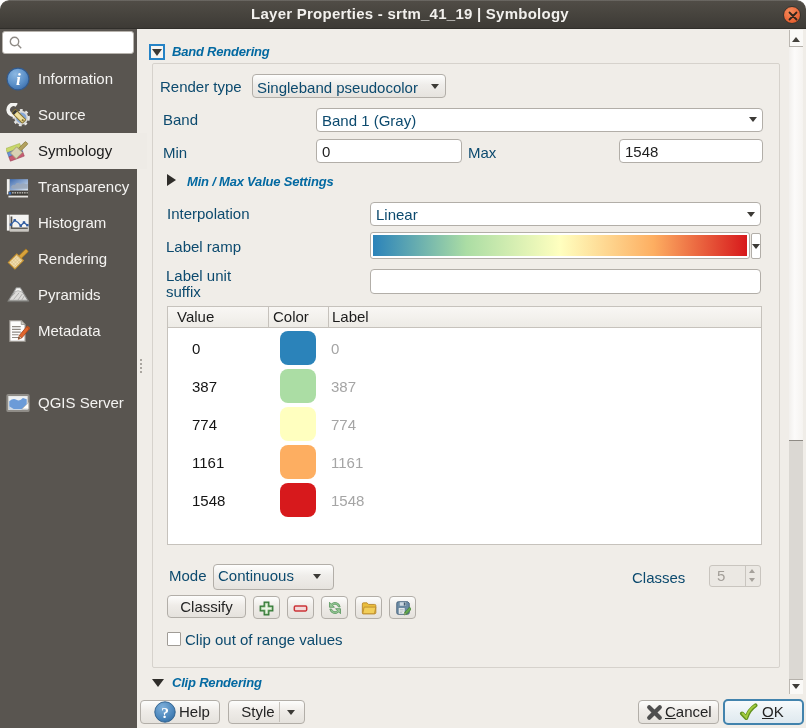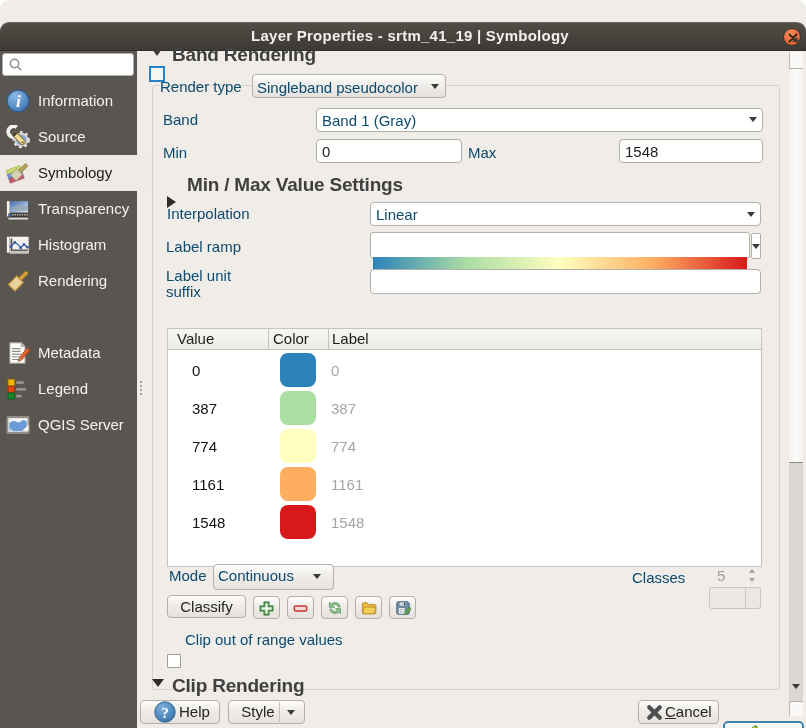--- a/index.html
+++ b/index.html
@@ -1,18 +1,18 @@
 <!DOCTYPE html>
 <html><head><meta charset="utf-8">
 <style>
 * { margin:0; padding:0; box-sizing:border-box; }
 html,body { width:806px; height:728px; background:#fff; font-family:"Liberation Sans", sans-serif; }
 #win { position:absolute; left:0; top:0; width:806px; height:728px; background:#f0ede8;
   border-radius:9px 9px 0 0; overflow:hidden; }
-.abs { position:absolute;margin-top:22px; }
+.abs { position:absolute; }
 
 #titlebar { left:0; top:0; width:806px; height:29px;
   background:linear-gradient(#514d47 0%, #47443e 50%, #3d3a35 100%);
   border-bottom:1px solid #302e2a; border-radius:9px 9px 0 0;
   box-shadow:inset 0 1px 0 rgba(255,255,255,0.14); }
 #title { left:0; top:0; width:806px; height:29px; line-height:28px; text-align:center; padding-left:14px;
   color:#f2f0ed; font-size:15px; font-weight:bold; letter-spacing:0.25px; }
 #closebtn { left:783px; top:6px; width:18px; height:18px; border-radius:50%;
   background:radial-gradient(circle at 40% 30%, #f58c5c, #ec6a3c 55%, #d9541f);
   border:1px solid #38342e; }
@@ -20,21 +20,21 @@
 
 #sidebar { left:0; top:29px; width:137px; height:699px; background:#595550; }
 #search { position:absolute; left:2px; top:2px; width:132px; height:23px; background:#fff;
   border:1px solid #b6b2ac; border-radius:3px; }
 .nav { position:absolute; left:0; width:137px; height:36px; color:#f4f3f1; font-size:15px; }
 .nav.sel { background:#eeebe6; color:#1b1b1b; width:147px; }
 .nav .ic { position:absolute; left:6px; top:6px; width:24px; height:24px; }
 .nav .tx { position:absolute; left:38px; top:0; line-height:36px; white-space:nowrap; }
 
 .lbl { position:absolute; font-size:15px; color:#0c4a6e; white-space:nowrap; }
-.blbl { position:absolute; font-size:19px; letter-spacing:-0.2px; font-weight:bold; color:#404040; white-space:nowrap; }
+.blbl { position:absolute; font-size:13px; letter-spacing:-0.2px; font-weight:bold; color:#0369a1; white-space:nowrap;font-style:italic; }
 .input { position:absolute; background:#fff; border:1px solid #b2aea8; border-radius:4px;
   font-size:15px; color:#1e1e1e; line-height:23px; padding-left:5px; }
 .combog { position:absolute; background:linear-gradient(#fefefd, #efedea 45%, #e6e3de);
   border:1px solid #b2aea8; border-radius:4px; font-size:15px; color:#1e1e1e; }
 .combow { position:absolute; background:#fff; border:1px solid #b2aea8; border-radius:4px;
   font-size:15px; color:#1e1e1e; }
 .arr { position:absolute; width:0; height:0; border-left:4.5px solid transparent;
   border-right:4.5px solid transparent; border-top:5.5px solid #3c3a36; }
 .arrup { position:absolute; width:0; height:0; border-left:4px solid transparent;
   border-right:4px solid transparent; border-bottom:5px solid #44413c; }
@@ -172,48 +172,46 @@
     <svg width="24" height="24" viewBox="0 0 22 22">
           <g transform="rotate(-45 11 11)">
             <rect x="13.2" y="9.5" width="9.5" height="3.3" rx="0.8" fill="#d9a33c" stroke="#a87a20" stroke-width="0.8"></rect>
             <rect x="2.6" y="7" width="10.8" height="8.4" fill="#f0ddae" stroke="#c89432" stroke-width="1.1"></rect>
             <path d="M5 7.4 v7.6 M7.4 7.4 v7.6 M9.8 7.4 v7.6 M12.2 7.4 v7.6 M3 9.2 h10 M3 11.4 h10 M3 13.6 h10" stroke="#d8bc80" stroke-width="0.5"></path>
           </g>
         </svg>
   </div>
       <div class="tx">Rendering</div>
     </div>
+  <div class="nav abs" style="top:277px">
+      <div class="ic">
+    <svg width="24" height="24" viewBox="0 0 22 22">
+          <path d="M2 16.5 L9.5 4.5 L13 4.5 L20.5 16.5 z" fill="#dddcda" stroke="#8a8a88" stroke-width="1"></path>
+          <path d="M9.5 4.5 L13 4.5 L15.5 8.5 L11 7 L7.2 8.6 z" fill="#f6f6f5" stroke="#9a9a98" stroke-width="0.6"></path>
+          <path d="M4.5 13 l4-4 M7 15 l5-6 M11 15.5 l4-5.5 M14.5 15.5 l2.5-4" stroke="#a8a8a5" stroke-width="0.8" fill="none"></path>
+          <path d="M2 16.5 h18.5" stroke="#77777466" stroke-width="2.4"></path>
+        </svg>
+  </div>
+      <div class="tx">Pyramids</div>
+    </div>
   <div class="nav abs" style="top:313px">
       <div class="ic">
     <svg width="24" height="24" viewBox="0 0 22 22">
           <path d="M3.5 1.5 h10.5 l3.5 3.5 v15.5 h-14 z" fill="#fdfdfc" stroke="#99958f" stroke-width="1"></path>
           <path d="M14 1.5 l3.5 3.5 h-3.5 z" fill="#d5d2cc" stroke="#99958f" stroke-width="0.8"></path>
           <path d="M5.5 7h8M5.5 9.5h8M5.5 12h8M5.5 14.5h6M5.5 17h6" stroke="#8f8b85" stroke-width="1"></path>
           <g transform="rotate(40 15.5 13.5)">
             <rect x="14" y="6.5" width="3.2" height="10.5" fill="#e2662c" stroke="#a4431c" stroke-width="0.7"></rect>
             <path d="M14 17 h3.2 l-1.6 3.2 z" fill="#ecd2b2" stroke="#a4431c" stroke-width="0.6"></path>
             <path d="M14.9 17.6 l1.4 1.4 -1.9 0.5 z" fill="#5a3a20"></path>
             <rect x="14" y="5.2" width="3.2" height="1.4" fill="#c45420"></rect>
           </g>
         </svg>
   </div>
       <div class="tx">Metadata</div>
-    </div>
-  <div class="nav abs" style="top:349px">
-      <div class="ic">
-    <svg width="24" height="24" viewBox="0 0 22 22">
-          <rect x="2" y="2.2" width="5.6" height="5.6" fill="#f5b800" stroke="#b5830a" stroke-width="0.7"></rect>
-          <rect x="2" y="8.4" width="5.6" height="5.6" fill="#e04a10" stroke="#a33208" stroke-width="0.7"></rect>
-          <rect x="2" y="14.6" width="5.6" height="5.6" fill="#14882b" stroke="#0d5e1e" stroke-width="0.7"></rect>
-          <rect x="9.4" y="4" width="7" height="2.2" fill="#9c9994"></rect>
-          <rect x="9.4" y="10.2" width="9" height="2.2" fill="#9c9994"></rect>
-          <rect x="9.4" y="16.4" width="5" height="2.2" fill="#9c9994"></rect>
-        </svg>
-  </div>
-      <div class="tx">Legend</div>
     </div>
   <div class="nav abs" style="top:385px">
       <div class="ic">
     <svg width="24" height="24" viewBox="0 0 22 22">
           <rect x="1.2" y="3.6" width="19.6" height="14.8" rx="0.8" fill="#e9e9e7" stroke="#8f8c87" stroke-width="1.8"></rect>
           <rect x="3" y="5.4" width="16" height="11.2" fill="#eef1f4"></rect>
           <path d="M3 9.5 q3.5-3.5 6.5-1.5 q3 2 6-1.5 l3.5 1 v9.2 h-16 z" fill="#6b9bd8"></path>
           <path d="M3 14 l4 2.6 h-4 z" fill="#cfd9e6"></path>
           <path d="M14.5 16.6 l6.3-6 v6 z" fill="#fdfdfc" stroke="#b0ada8" stroke-width="0.6"></path>
         </svg>

